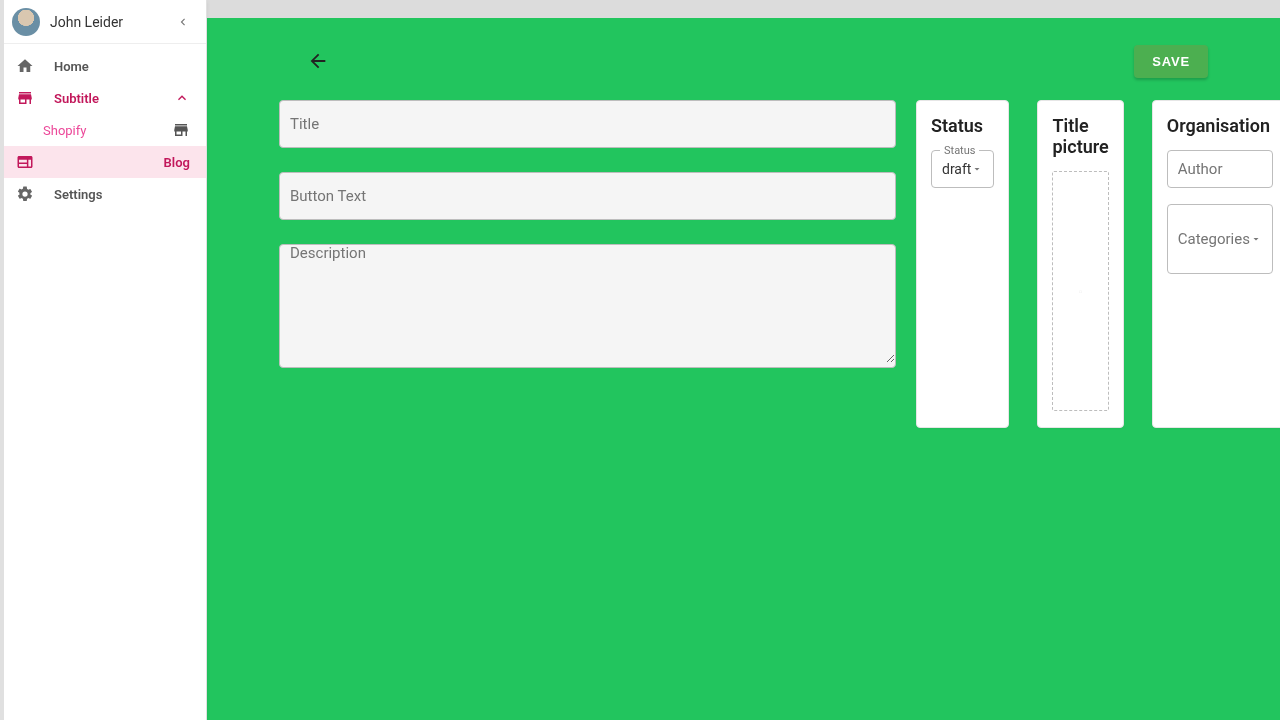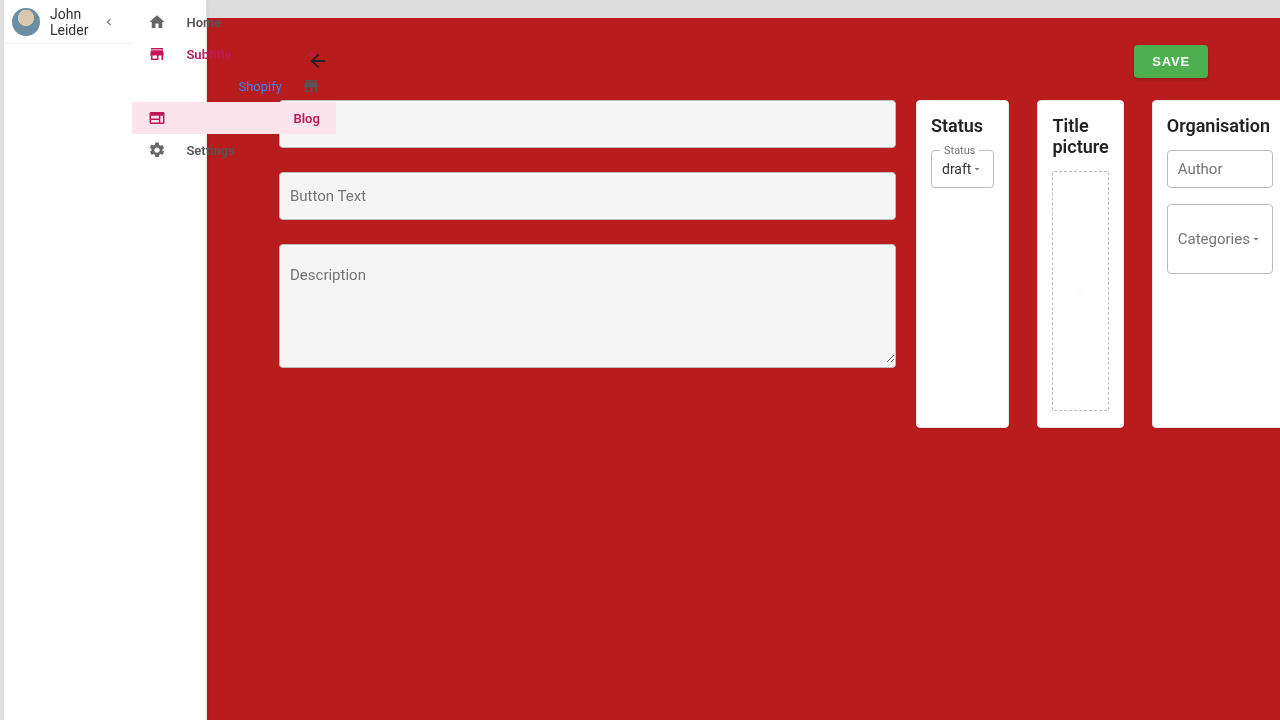--- a/index.html
+++ b/index.html
@@ -13,21 +13,21 @@
   }
   .app { display: flex; width: 100%; height: 100%; }
 
   
   .sidebar {
     width: 207px;
     background: #fff;
     border-right: 1px solid #e0e0e0;
     box-shadow: 0 2px 4px rgba(0,0,0,0.08);
     display: flex;
-    flex-direction: row;
+    flex-direction: column;
     position: relative;
     z-index: 10;
   }
   .sidebar-left-line {
     position: absolute;
     left: 0; top: 0; bottom: 0; width: 4px;
     background: #e0e0e0;
   }
   .sidebar-header {
     display: flex;
@@ -59,30 +59,30 @@
   .nav-item .label { flex: 1; font-weight: 500; }
   .nav-item.channels { color: #c2185b; }
   .nav-item.channels .icon { color: #c2185b; }
   .nav-item.active {
     background: #fce4ec;
     color: #c2185b;
     text-align: right;
   }
   .nav-item.active .icon { color: #c2185b; }
   .nav-item.bold .label { font-weight: 600; }
-  .sub-item { padding-left: 24px; font-weight: 400; color: #3b82f6; margin-left: 44px;}
+  .sub-item { padding-left: 5px; font-weight: 400; color: #ec4899;}
   .sub-item .label{ font-weight: 400;}
   .sub-item .trailing { color: #555; }
 
   
   .main {
     flex: 1;
     display: flex;
     flex-direction: column;
-    background: #b91c1c;
+    background: #22c55e;
   }
   .topbar {
     height: 18px;
     background: #dcdcdc;
   }
   .content {
     flex: 1;
     padding: 20px 72px 24px 72px;
     overflow: auto;
   }
@@ -130,21 +130,21 @@
   }
   .field textarea { resize: vertical; height: 118px; padding-top: 30px; }
   .field .float-label {
     position: absolute;
     left: 10px; top: 50%;
     transform: translateY(-50%);
     font-size: 15px;
     color: #757575;
     pointer-events: none;
   }
-  .field.textarea .float-label { top: 30px; }
+  .field.textarea .float-label { top: 8px; }
 
   .card {
     background: #fff;
     border: 1px solid #e6e6e6;
     border-radius: 4px;
     padding: 14px 14px 16px 14px;
     box-shadow: 0 1px 2px rgba(0,0,0,0.04);
   }
   .card h3 {
     font-size: 18px;

